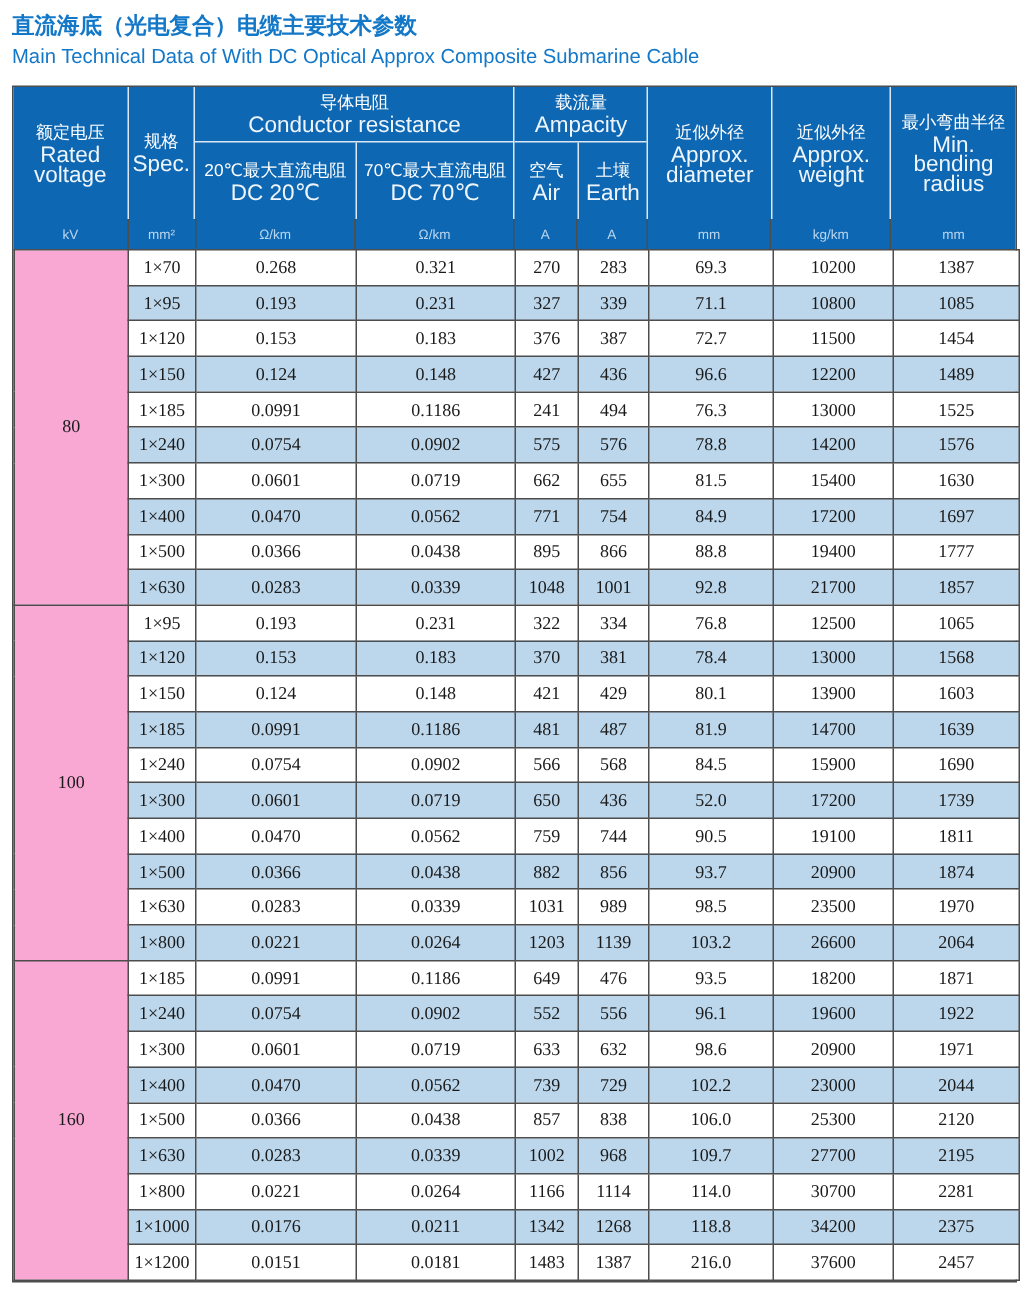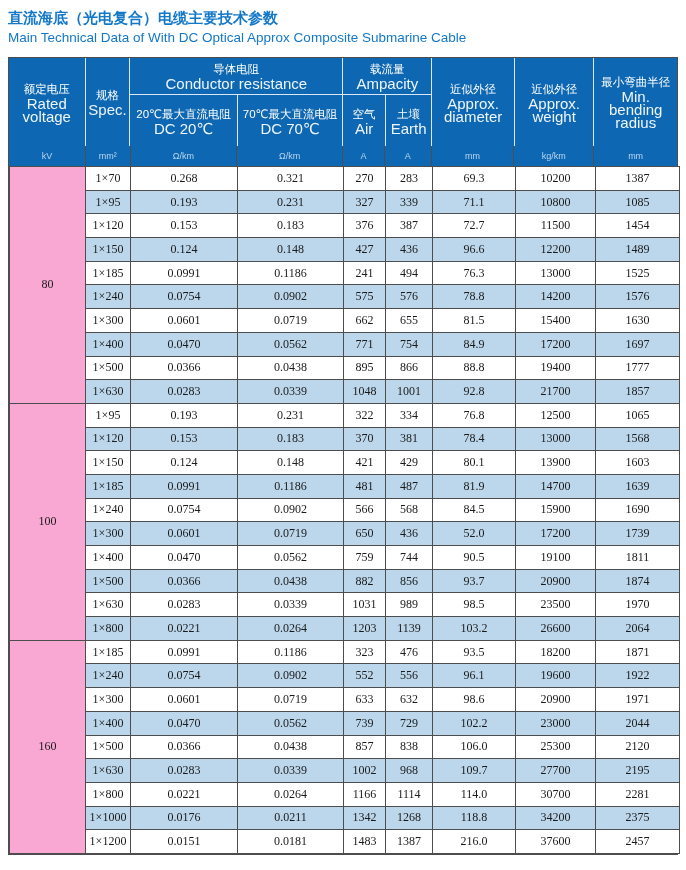--- a/index.html
+++ b/index.html
@@ -340,21 +340,21 @@
             <td>1139</td>
             <td>103.2</td>
             <td>26600</td>
             <td>2064</td>
           </tr>
           <tr>
             <td rowspan="9" class="vcell">160</td>
             <td>1×185</td>
             <td>0.0991</td>
             <td>0.1186</td>
-            <td>323</td>
+            <td>649</td>
             <td>476</td>
             <td>93.5</td>
             <td>18200</td>
             <td>1871</td>
           </tr>
           <tr class="stripe">
             <td>1×240</td>
             <td>0.0754</td>
             <td>0.0902</td>
             <td>552</td>

